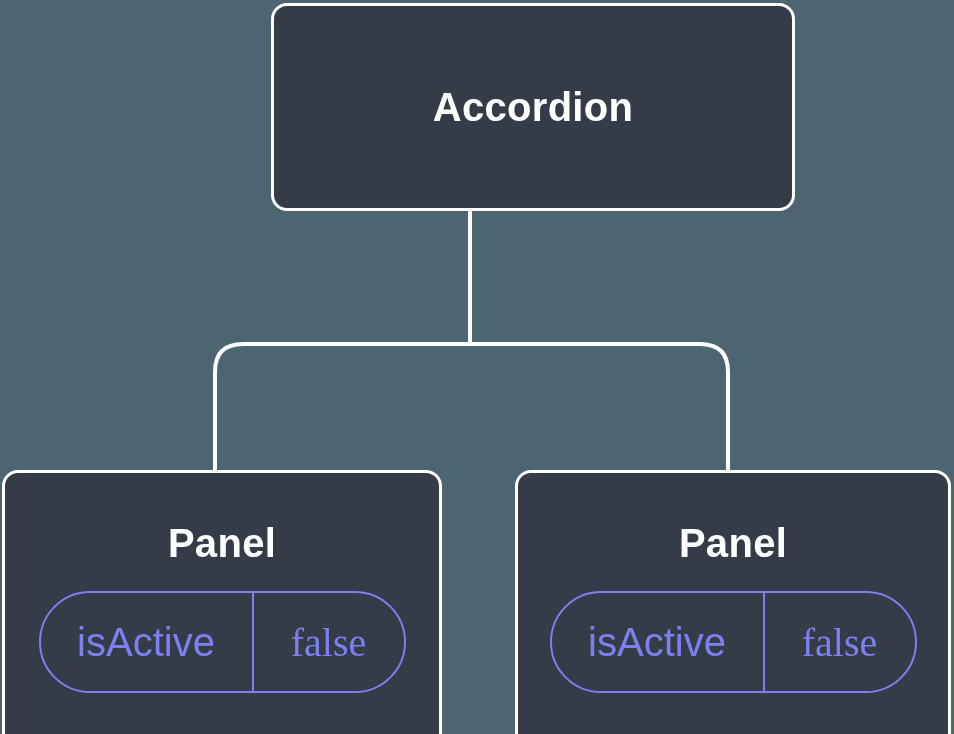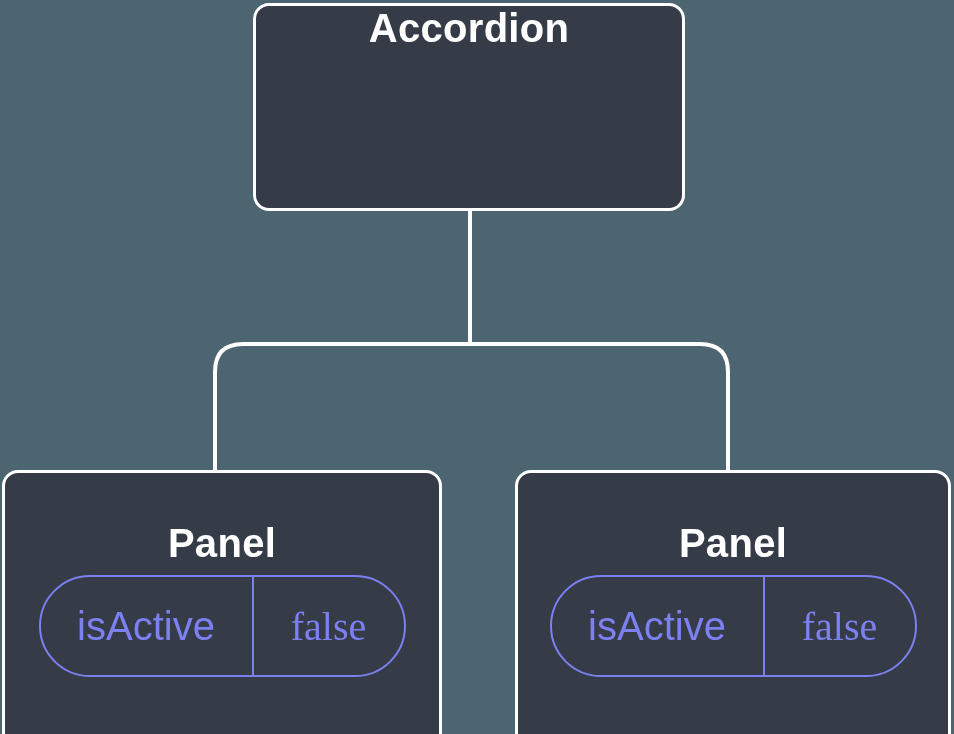--- a/index.html
+++ b/index.html
@@ -24,25 +24,26 @@
     pointer-events: none;
   }
   .node {
     position: absolute;
     box-sizing: border-box;
     background: #353b47;
     border: 3px solid #ffffff;
     border-radius: 16px;
   }
   .node-root {
-    left: 253px;
+    left: 271px;
     top: 3px;
-    width: 432px;
+    width: 524px;
     height: 208px;
     display: flex;
+    align-items: center;
     justify-content: center;
   }
   .node-label {
     color: #ffffff;
     font-size: 40px;
     font-weight: 600;
     letter-spacing: 0.3px;
   }
   .node-panel {
     top: 470px;
@@ -51,21 +52,21 @@
     flex-direction: column;
     align-items: center;
   }
   .node-panel-1 { left: 2px;   width: 440px; }
   .node-panel-2 { left: 515px; width: 436px; }
   .node-panel .node-label {
     margin-top: 46px;
     line-height: 48px;
   }
   .state-pill {
-    margin-top: 8px;
+    margin-top: 24px;
     box-sizing: border-box;
     width: 367px;
     height: 102px;
     border: 2px solid #7c80f0;
     border-radius: 51px;
     display: flex;
     color: #7c80f0;
     font-size: 40px;
     font-weight: 400;
     background: transparent;

